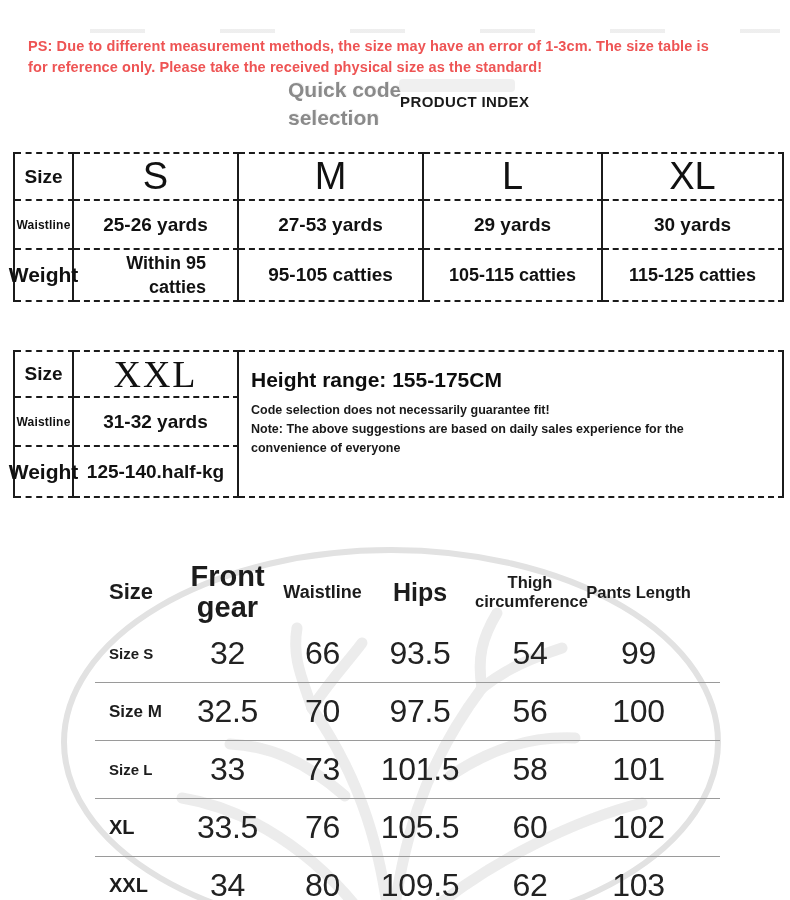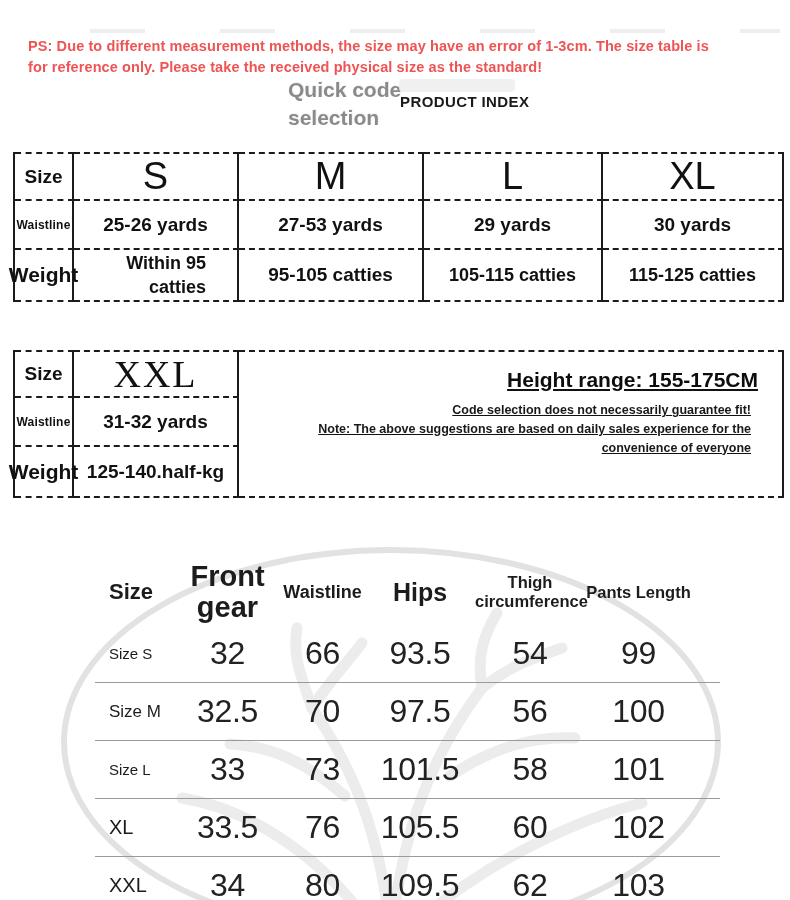--- a/index.html
+++ b/index.html
@@ -37,21 +37,21 @@
   .lab-waist{font-size:12px;font-weight:700;letter-spacing:.2px;}
   .lab-weight{font-size:21px;font-weight:700;}
   .big-size{font-size:38px;font-weight:400;}
   .serif-size{font-family:"Liberation Serif",serif;font-size:38px;font-weight:500;letter-spacing:2px;}
   .val{font-size:19px;font-weight:700;}
   .val-sm{font-size:18px;font-weight:700;}
   .left-wrap{justify-content:flex-start;text-align:right;padding-left:24px;}
   .left-wrap span{display:block;max-width:108px;line-height:1.35;}
 
   
-  .info-cell{display:block;padding:12px 24px 0 34px;text-align:right;text-decoration:underline;}
+  .info-cell{display:block;padding:12px 24px 0 12px;text-align:left;}
   .info-title{font-size:21px;font-weight:700;color:#0d0d0d;margin:4px 0 9px 0;}
   .info-note{font-size:12.5px;font-weight:700;color:#191919;line-height:1.5;max-width:478px;}
   .info-note2{margin-top:9px;}
 
   
   .watermark{position:absolute;left:60px;top:517px;width:662px;height:392px;z-index:0;}
 
   
   .mtable{position:absolute;left:95px;top:530px;width:625px;z-index:1;color:#1c1c1c;}
   .mrow{display:grid;grid-template-columns:80px 105px 85px 110px 110px 135px;align-items:center;}
@@ -60,21 +60,21 @@
   .mdata.sep{border-bottom:1px solid #9a9a9a;}
   .mcell{text-align:center;}
   .mcell.first{text-align:left;padding-left:14px;}
   .mcell.last{padding-right:28px;}
   .h-size{font-size:22px;font-weight:700;}
   .h-front{font-size:29px;font-weight:700;line-height:1.07;}
   .h-waist{font-size:18px;font-weight:700;}
   .h-hips{font-size:25px;font-weight:700;}
   .h-small{font-size:16.5px;font-weight:700;line-height:1.15;}
   .num{font-size:32px;font-weight:300;letter-spacing:-.3px;color:#222;}
-  .rl{font-weight:400;}
+  .rl{font-weight:700;}
   .rl-s,.rl-l{font-size:15px;}
   .rl-m{font-size:17px;}
   .rl-xl,.rl-xxl{font-size:20px;}
 </style>
 </head>
 <body>
 
 <div id="page">
 
   <div class="top-strip"></div>

